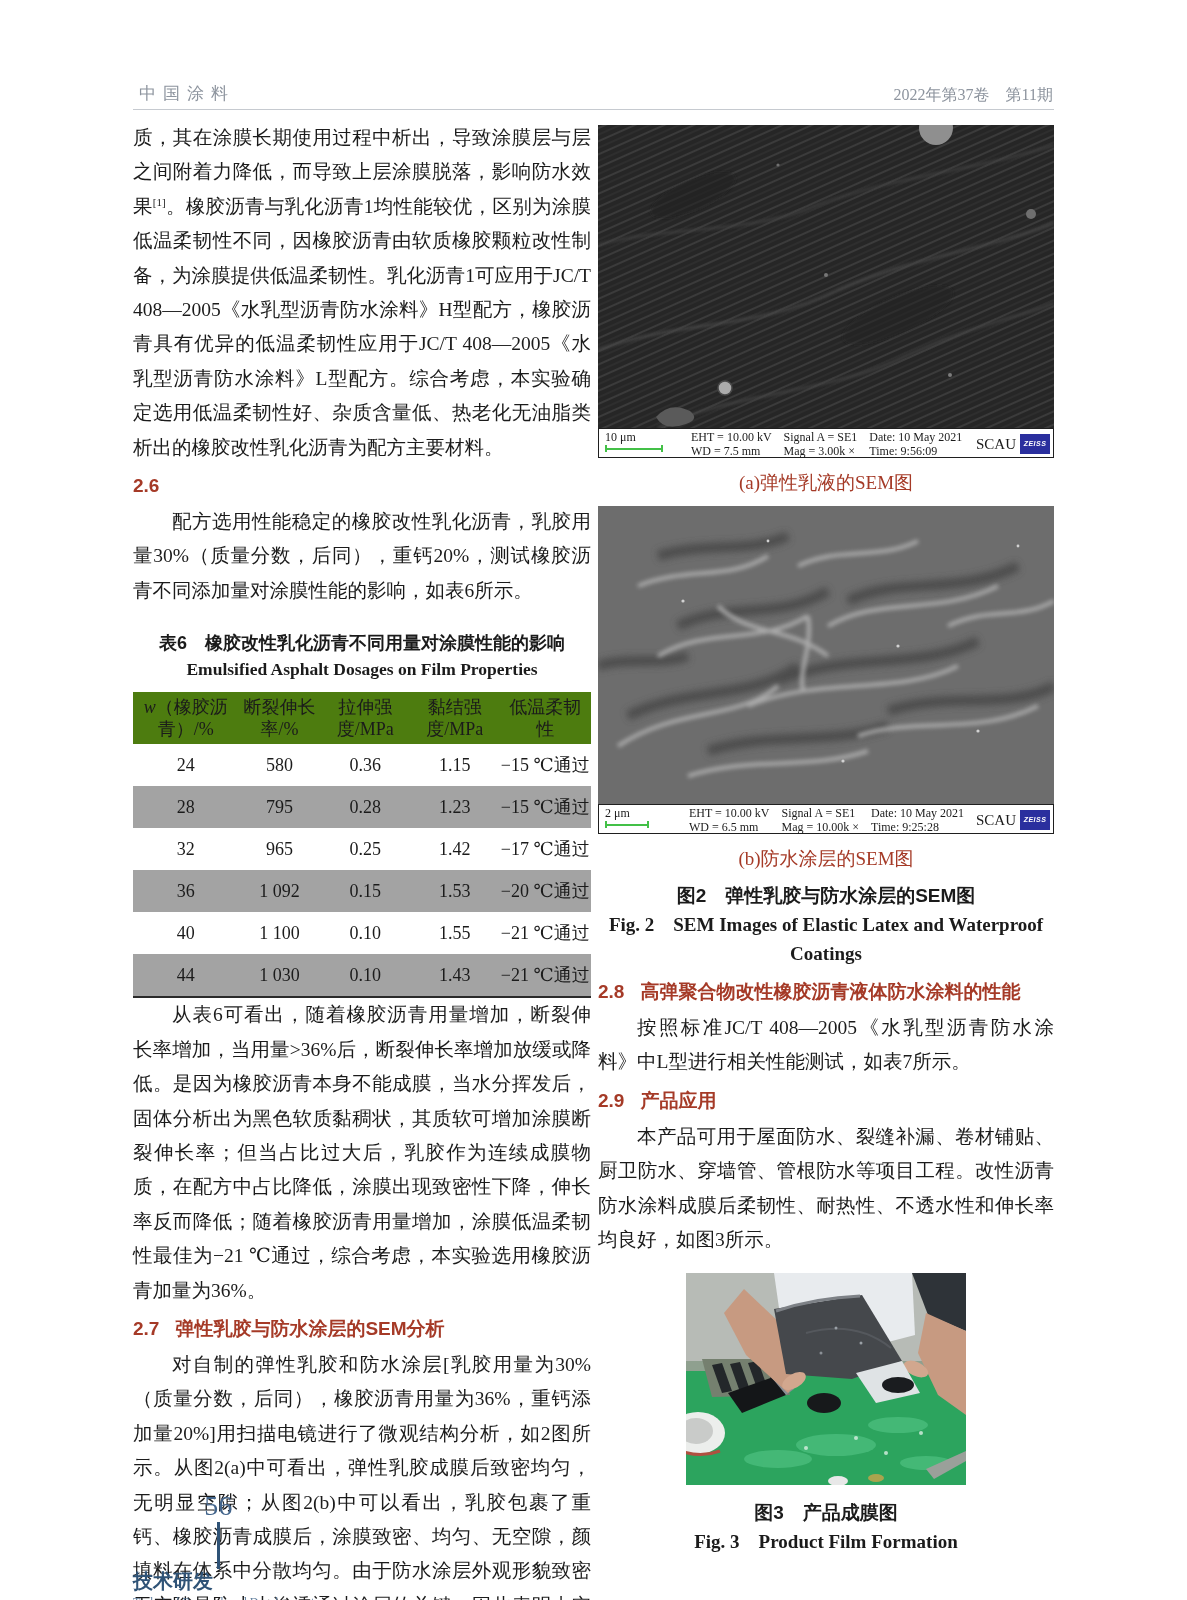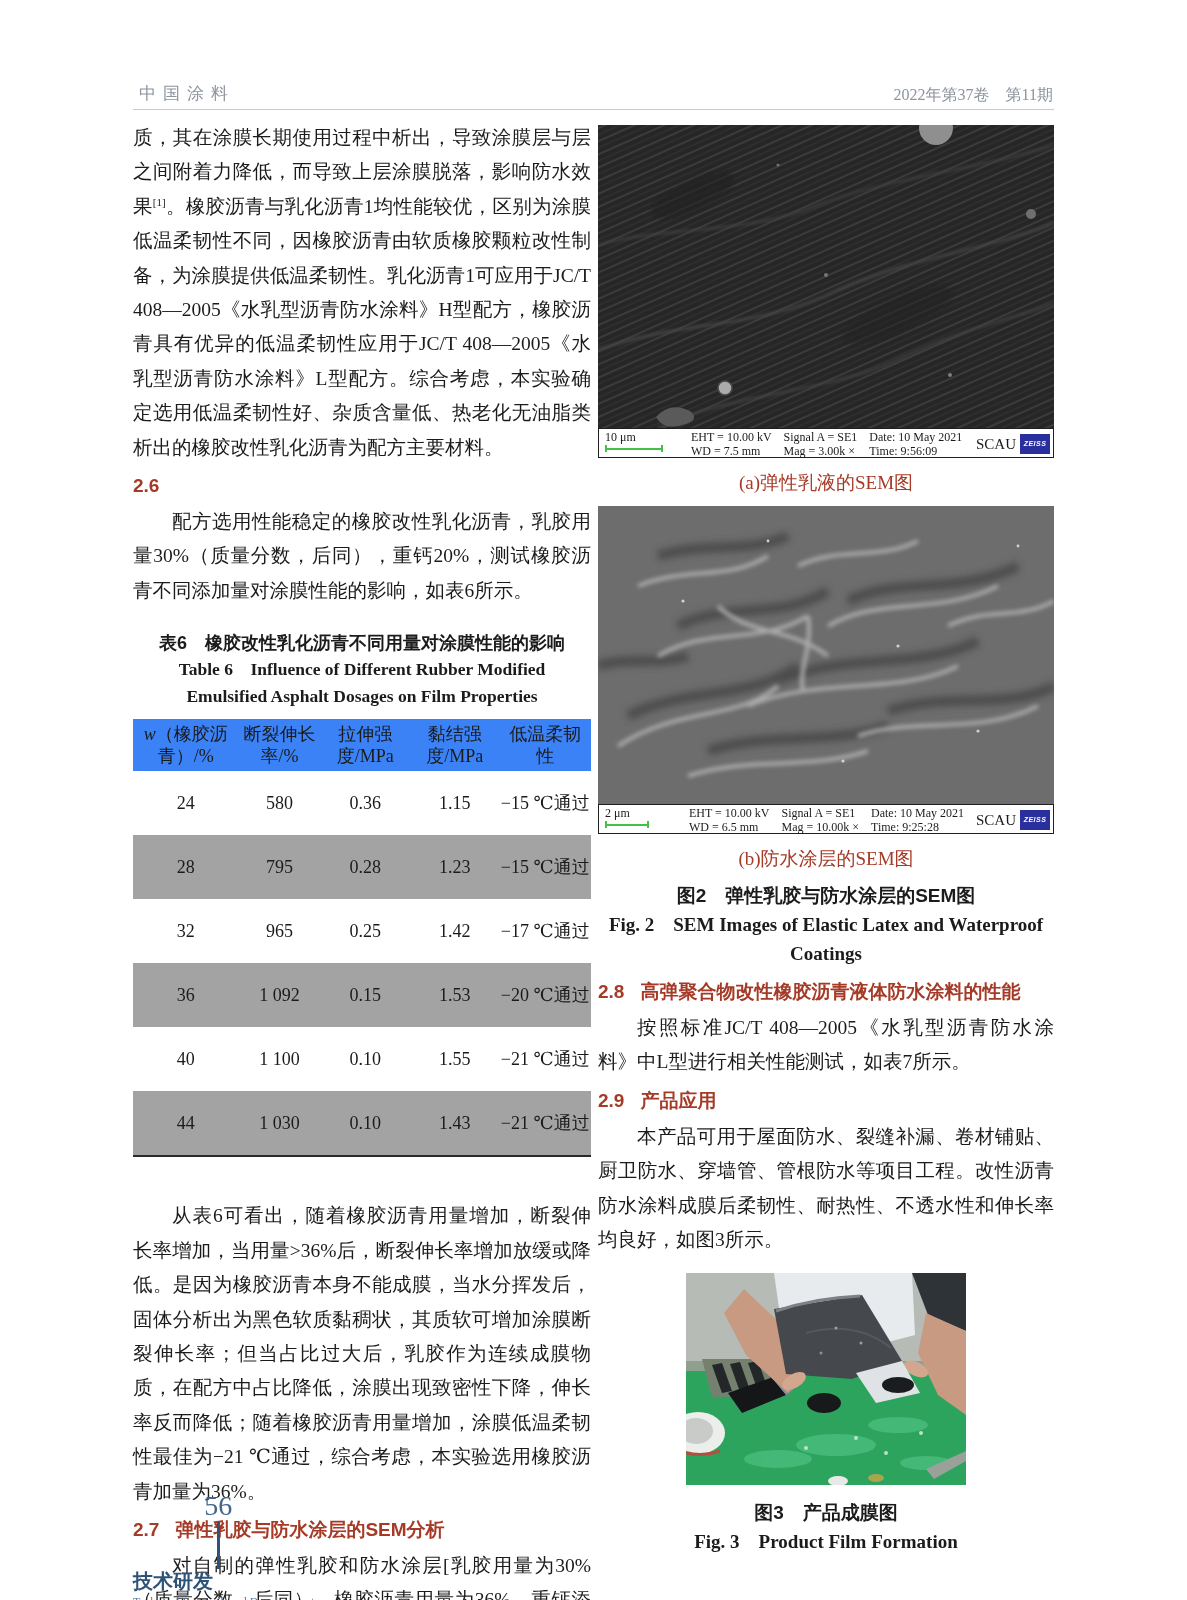--- a/index.html
+++ b/index.html
@@ -23,22 +23,22 @@
     margin:5px 0 4px 0;font-family:"Liberation Sans","DejaVu Sans",sans-serif;
     font-weight:bold;font-size:19px;line-height:31px;color:#a53a27;
     display:flex;white-space:nowrap;
   }
   .sec-h .num{margin-right:16px;}
   
   .tcap-zh{margin-top:22px;text-align:center;font-family:"Liberation Sans","DejaVu Sans",sans-serif;
     font-weight:bold;font-size:18px;line-height:26px;}
   .tcap-en{text-align:center;font-weight:bold;font-size:17.5px;line-height:27px;}
   table.t6{width:100%;border-collapse:collapse;margin-top:9px;font-size:18px;border-bottom:2px solid #2a2a2a;}
-  table.t6 th{background:#3b82f6;font-weight:normal;padding:2px 1px;line-height:22px;height:48px;text-align:center;}
-  table.t6 td{text-align:center;height:42px;padding:11px 1px;line-height:31px;white-space:nowrap;}
+  table.t6 th{background:#4d7c0f;font-weight:normal;padding:2px 1px;line-height:22px;height:48px;text-align:center;}
+  table.t6 td{text-align:center;height:42px;padding:0 1px;line-height:31px;white-space:nowrap;}
   table.t6 tr.alt{background:#a3a3a3;}
   .ital{font-style:italic;}
   
   .sem{width:456px;}
   .sem svg{display:block;}
   .sem-bar{display:flex;align-items:stretch;height:30px;background:#fff;border:1px solid #1f1f1f;
     font-size:12px;line-height:14px;box-sizing:border-box;}
   .bar-cell{padding:1px 6px 0 6px;white-space:nowrap;}
   .bar-cell.scale{width:74px;}
   .sbar{width:54px;height:7px;border-left:2px solid #43c047;border-right:2px solid #43c047;position:relative;margin-top:1px;}
@@ -72,21 +72,20 @@
   <div class="col-left">
 
     <p class="body"><span>质，其在涂膜长期使用过程中析出，导致涂膜层与层之间附着力降低，而导致上层涂膜脱落，影响防水效果</span><sup class="ref">[1]</sup><span>。橡胶沥青与乳化沥青1均性能较优，区别为涂膜低温柔韧性不同，因橡胶沥青由软质橡胶颗粒改性制备，为涂膜提供低温柔韧性。乳化沥青1可应用于JC/T 408—2005《水乳型沥青防水涂料》H型配方，橡胶沥青具有优异的低温柔韧性应用于JC/T 408—2005《水乳型沥青防水涂料》L型配方。综合考虑，本实验确定选用低温柔韧性好、杂质含量低、热老化无油脂类析出的橡胶改性乳化沥青为配方主要材料。</span></p>
 
     <div class="sec-h">
       <span class="num">2.6</span>
     </div>
     <p class="body indent">配方选用性能稳定的橡胶改性乳化沥青，乳胶用量30%（质量分数，后同），重钙20%，测试橡胶沥青不同添加量对涂膜性能的影响，如表6所示。</p>
 
     <div class="tcap-zh">表6　橡胶改性乳化沥青不同用量对涂膜性能的影响</div>
-    <div class="tcap-en">Table 6　Influence of Different Rubber Modified</div>
     <div class="tcap-en">Emulsified Asphalt Dosages on Film Properties</div>
 
     <table class="t6">
       <thead>
         <tr>
           <th><span class="ital">w</span><span>（橡胶沥青）/%</span></th>
           <th>断裂伸长率/%</th>
           <th>拉伸强度/MPa</th>
           <th>黏结强度/MPa</th>
           <th>低温柔韧性</th>
@@ -131,21 +130,21 @@
         <tr class="alt">
           <td>44</td>
             <td>1 030</td>
             <td>0.10</td>
             <td>1.43</td>
             <td>−21 ℃通过</td>
         </tr>
       </tbody>
     </table>
 
-    <p class="body indent" style="margin-top:42px;">从表6可看出，随着橡胶沥青用量增加，断裂伸长率增加，当用量&gt;36%后，断裂伸长率增加放缓或降低。是因为橡胶沥青本身不能成膜，当水分挥发后，固体分析出为黑色软质黏稠状，其质软可增加涂膜断裂伸长率；但当占比过大后，乳胶作为连续成膜物质，在配方中占比降低，涂膜出现致密性下降，伸长率反而降低；随着橡胶沥青用量增加，涂膜低温柔韧性最佳为−21 ℃通过，综合考虑，本实验选用橡胶沥青加量为36%。</p>
+    <p class="body indent" style="">从表6可看出，随着橡胶沥青用量增加，断裂伸长率增加，当用量&gt;36%后，断裂伸长率增加放缓或降低。是因为橡胶沥青本身不能成膜，当水分挥发后，固体分析出为黑色软质黏稠状，其质软可增加涂膜断裂伸长率；但当占比过大后，乳胶作为连续成膜物质，在配方中占比降低，涂膜出现致密性下降，伸长率反而降低；随着橡胶沥青用量增加，涂膜低温柔韧性最佳为−21 ℃通过，综合考虑，本实验选用橡胶沥青加量为36%。</p>
 
     <div class="sec-h">
       <span class="num">2.7</span>
       <span>弹性乳胶与防水涂层的SEM分析</span>
     </div>
     <p class="body indent">对自制的弹性乳胶和防水涂层[乳胶用量为30%（质量分数，后同），橡胶沥青用量为36%，重钙添加量20%]用扫描电镜进行了微观结构分析，如2图所示。从图2(a)中可看出，弹性乳胶成膜后致密均匀，无明显空隙；从图2(b)中可以看出，乳胶包裹了重钙、橡胶沥青成膜后，涂膜致密、均匀、无空隙，颜填料在体系中分散均匀。由于防水涂层外观形貌致密无空隙是防止水渗透通过涂层的关键，因此表明本实验制备的防水涂层性能优。</p>
   </div>
 
   <div class="col-right">
 

